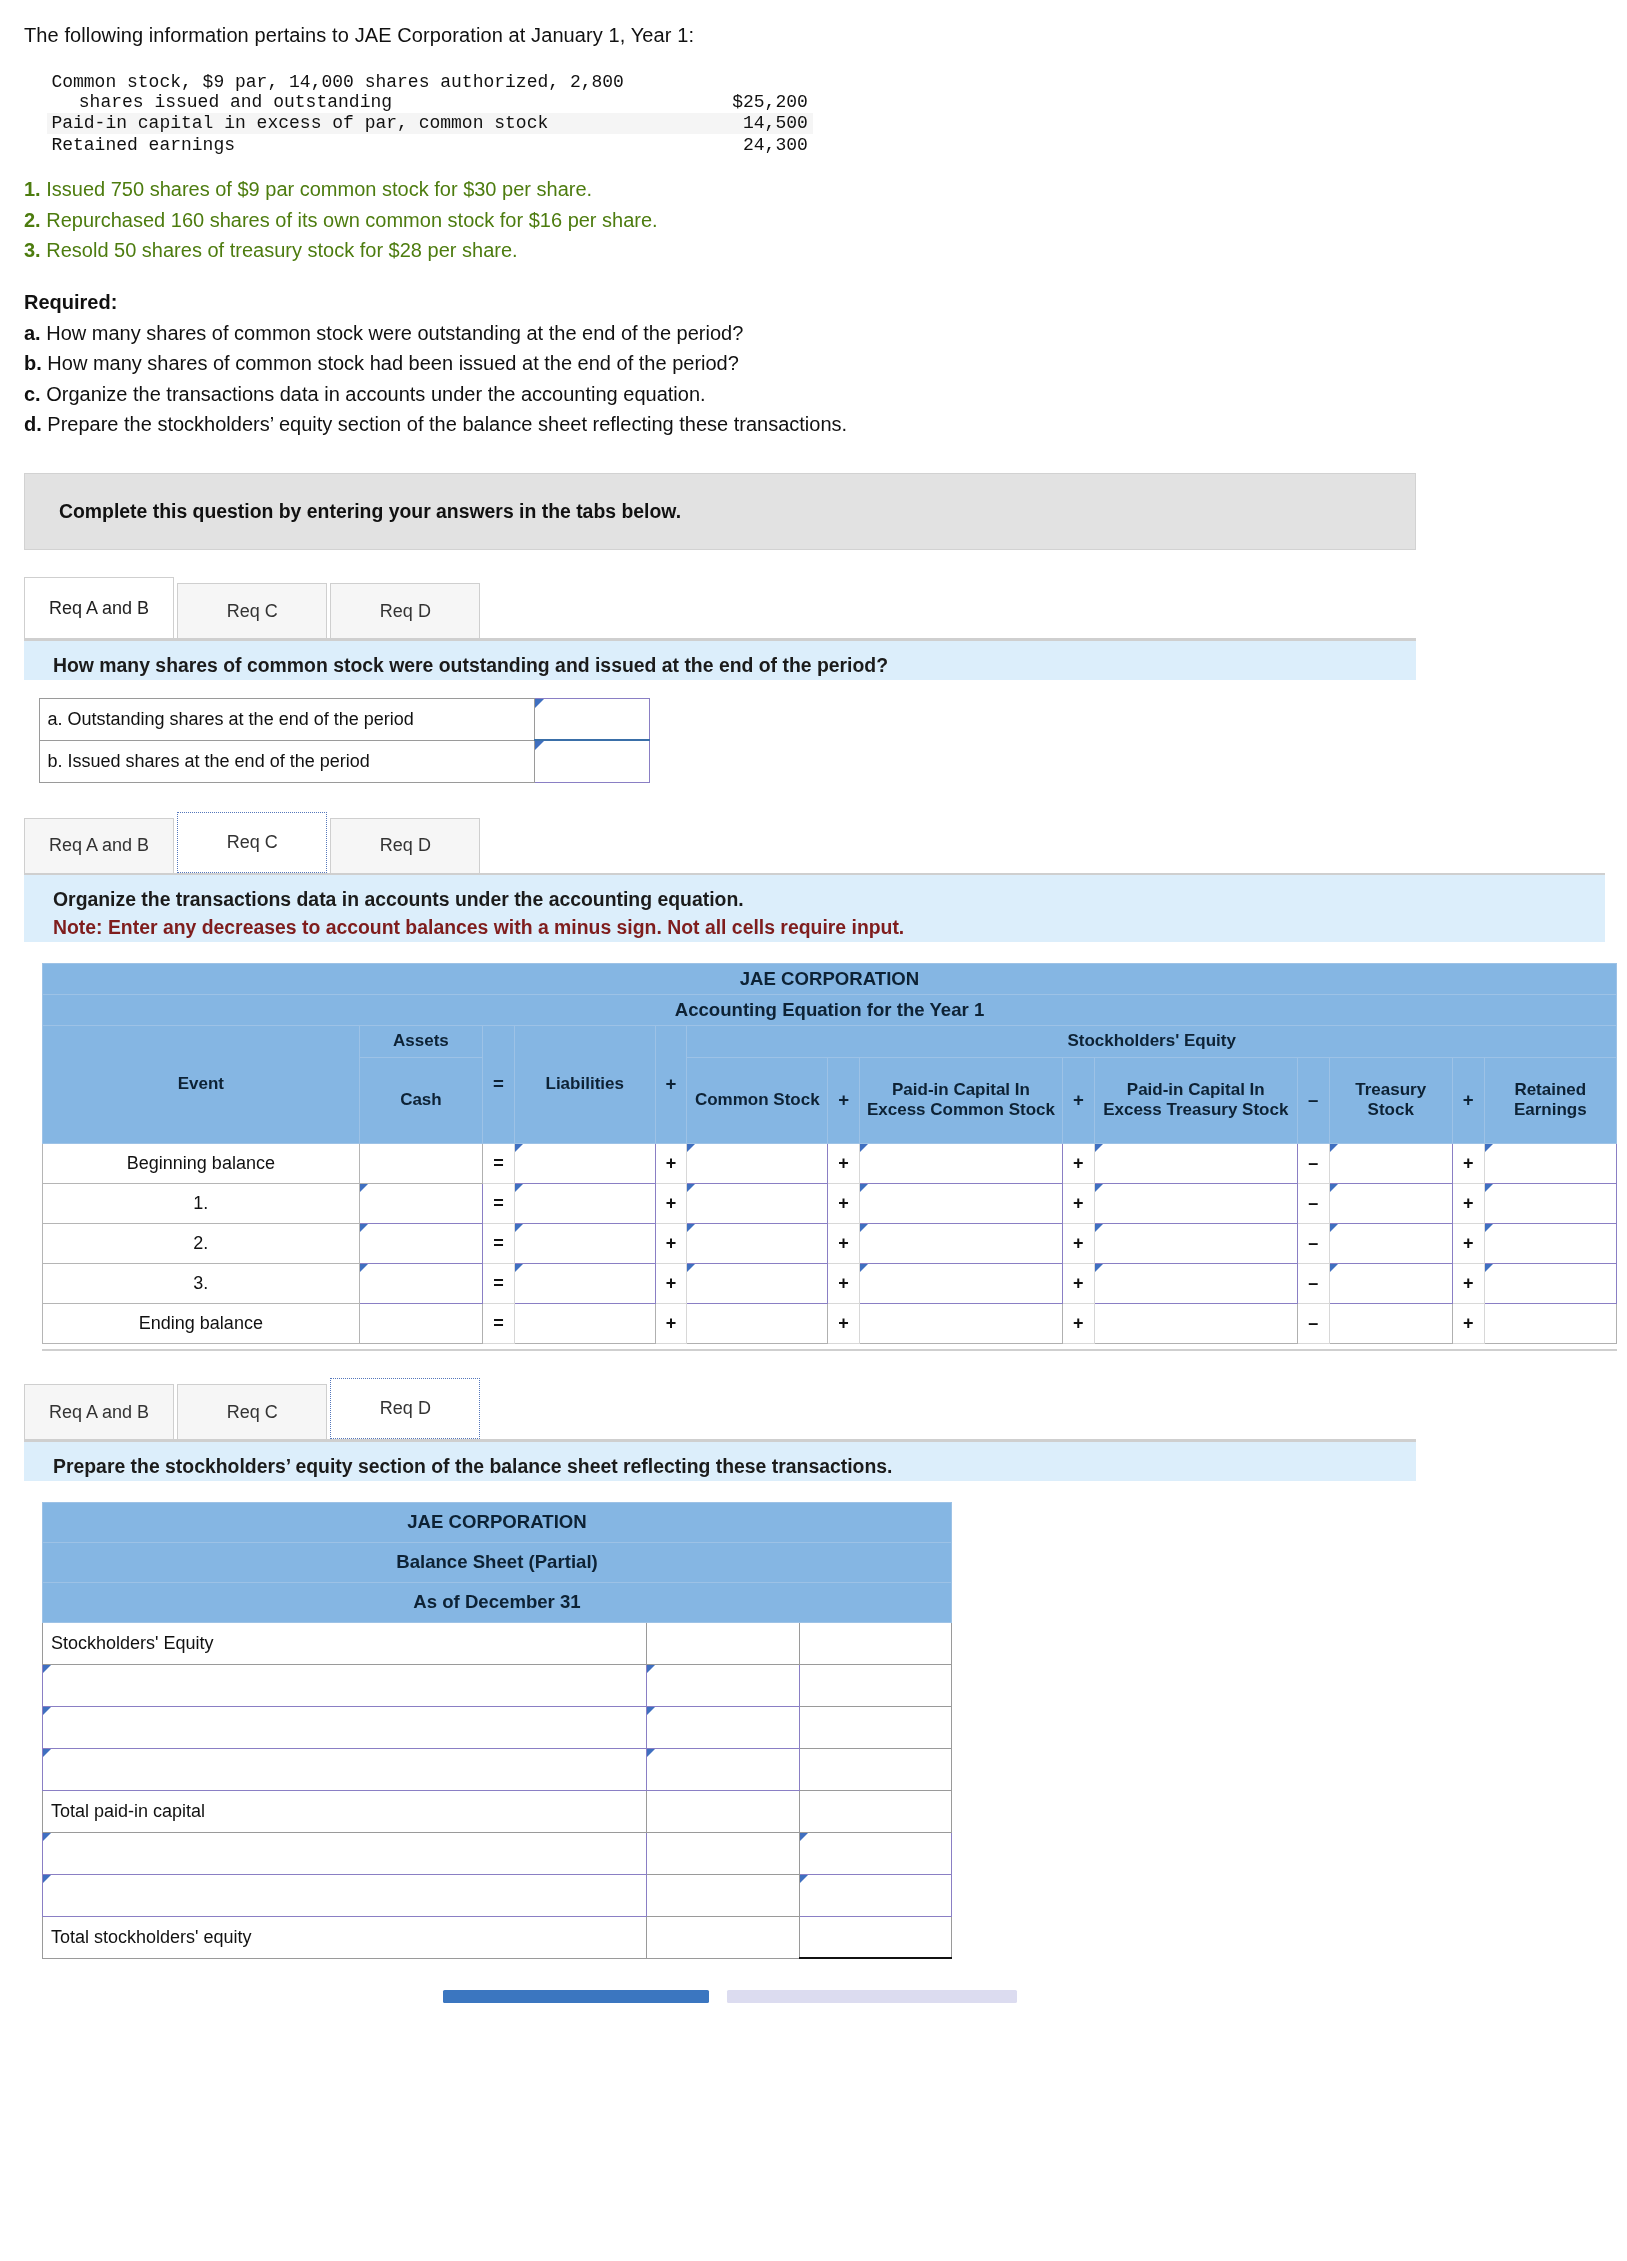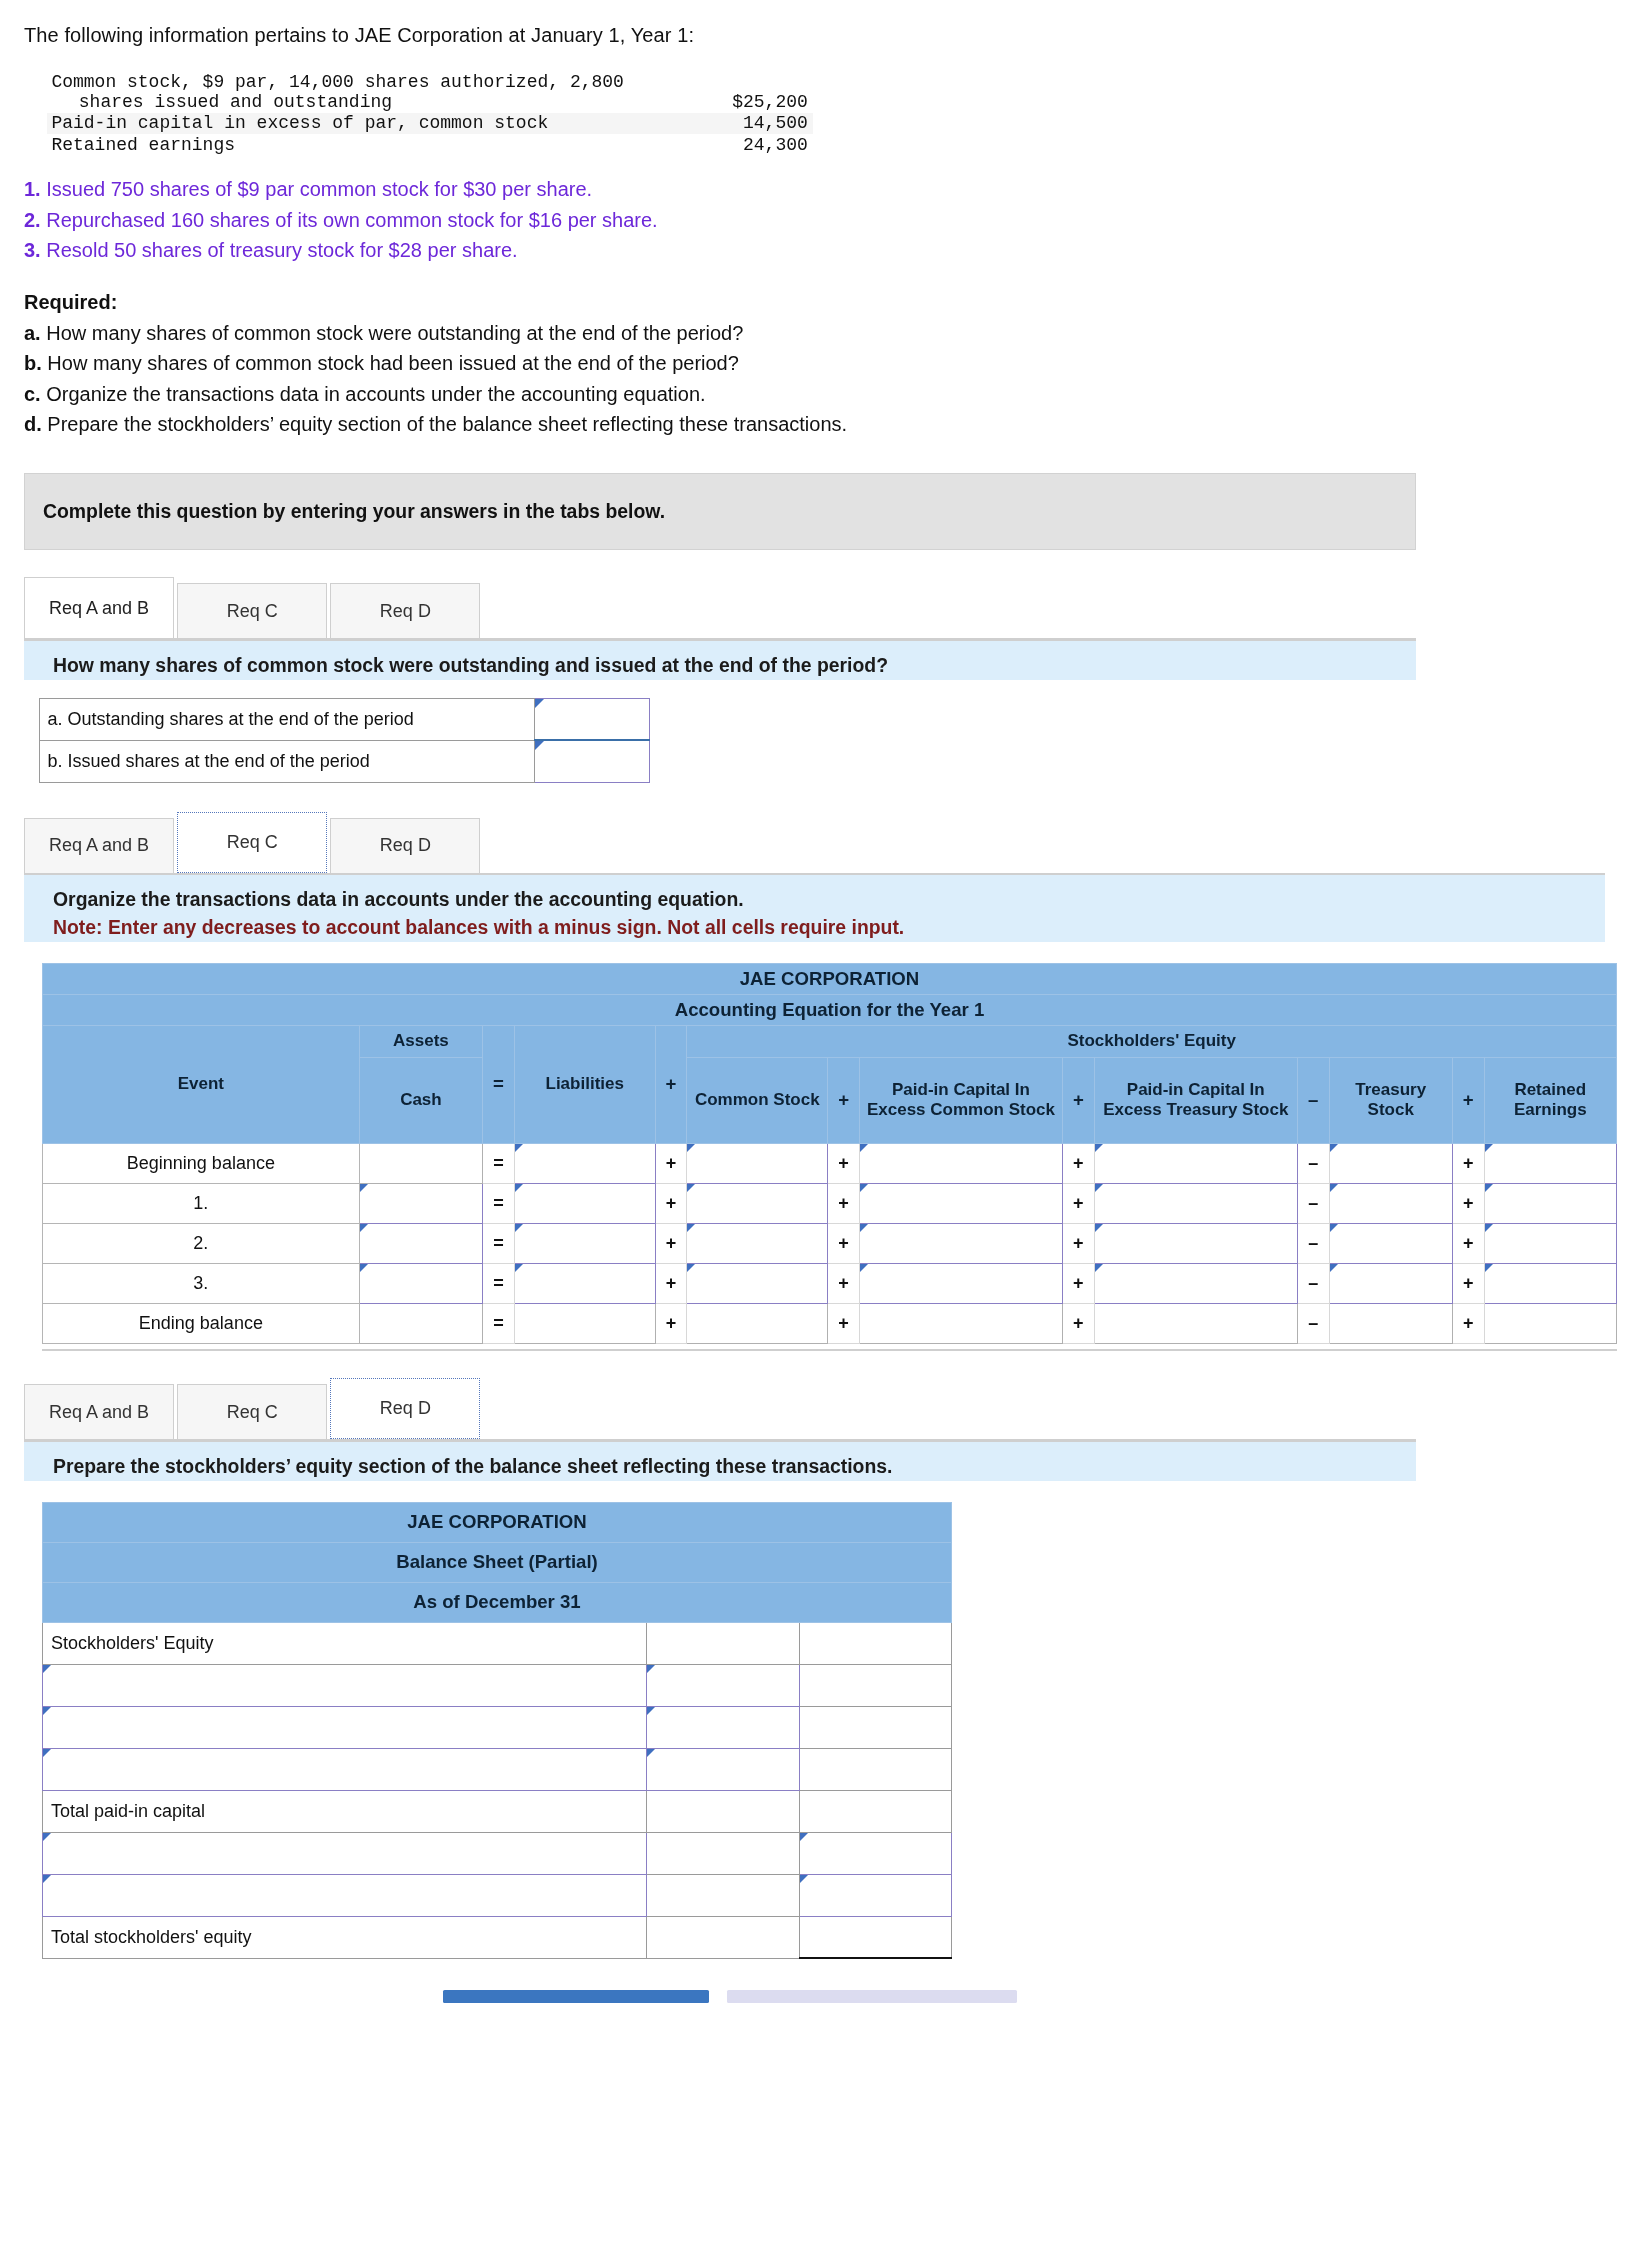--- a/index.html
+++ b/index.html
@@ -36,39 +36,39 @@
   .facts td.lbl { width: 613px; padding-left: 4.8px; }
   .facts td.amt { text-align: right; width: 153px; padding-right: 4.8px; white-space: nowrap; }
   .facts tr.shaded td { background: #f5f5f5; }
   .facts .indent { padding-left: 27.4px; display: inline-block; }
 
   .prose-2 { font-size: 20px; margin: 0 0 27.4px 0; color:#111; }
 
   
   .txns { margin: 0 0 29px 0; }
   .txn {
-    font-size: 20px; color: #6d28d9; margin-bottom: 7.3px;
+    font-size: 20px; color: #4d7c0f; margin-bottom: 7.3px;
   }
   .txn b { font-weight: bold; }
 
   .required-hd { font-size: 20px; font-weight: bold; color:#111; margin: 0 0 8px 0; }
 
   .reqs { margin: 0 0 37px 0; }
   .req-item { font-size: 20px; color:#111; margin-bottom: 7.3px; }
   .req-item b { font-weight: bold; }
 
   
   .grey-banner {
     background: #e2e2e2;
     border: 0.8px solid #d2d2d2;
     width: 1392px;
     height: 77px;
     display: flex;
     align-items: center;
-    padding-left: 18px;
+    padding-left: 34px;
     margin-bottom: 27.4px;
   }
   .grey-banner span { font-size: 19.4px; font-weight: bold; color: #111; }
 
   
   .tabstrip { display: flex; align-items: flex-end; height: 61px; }
   .tab {
     height: 55px;
     min-width: 150px;
     background: #f6f6f6;

